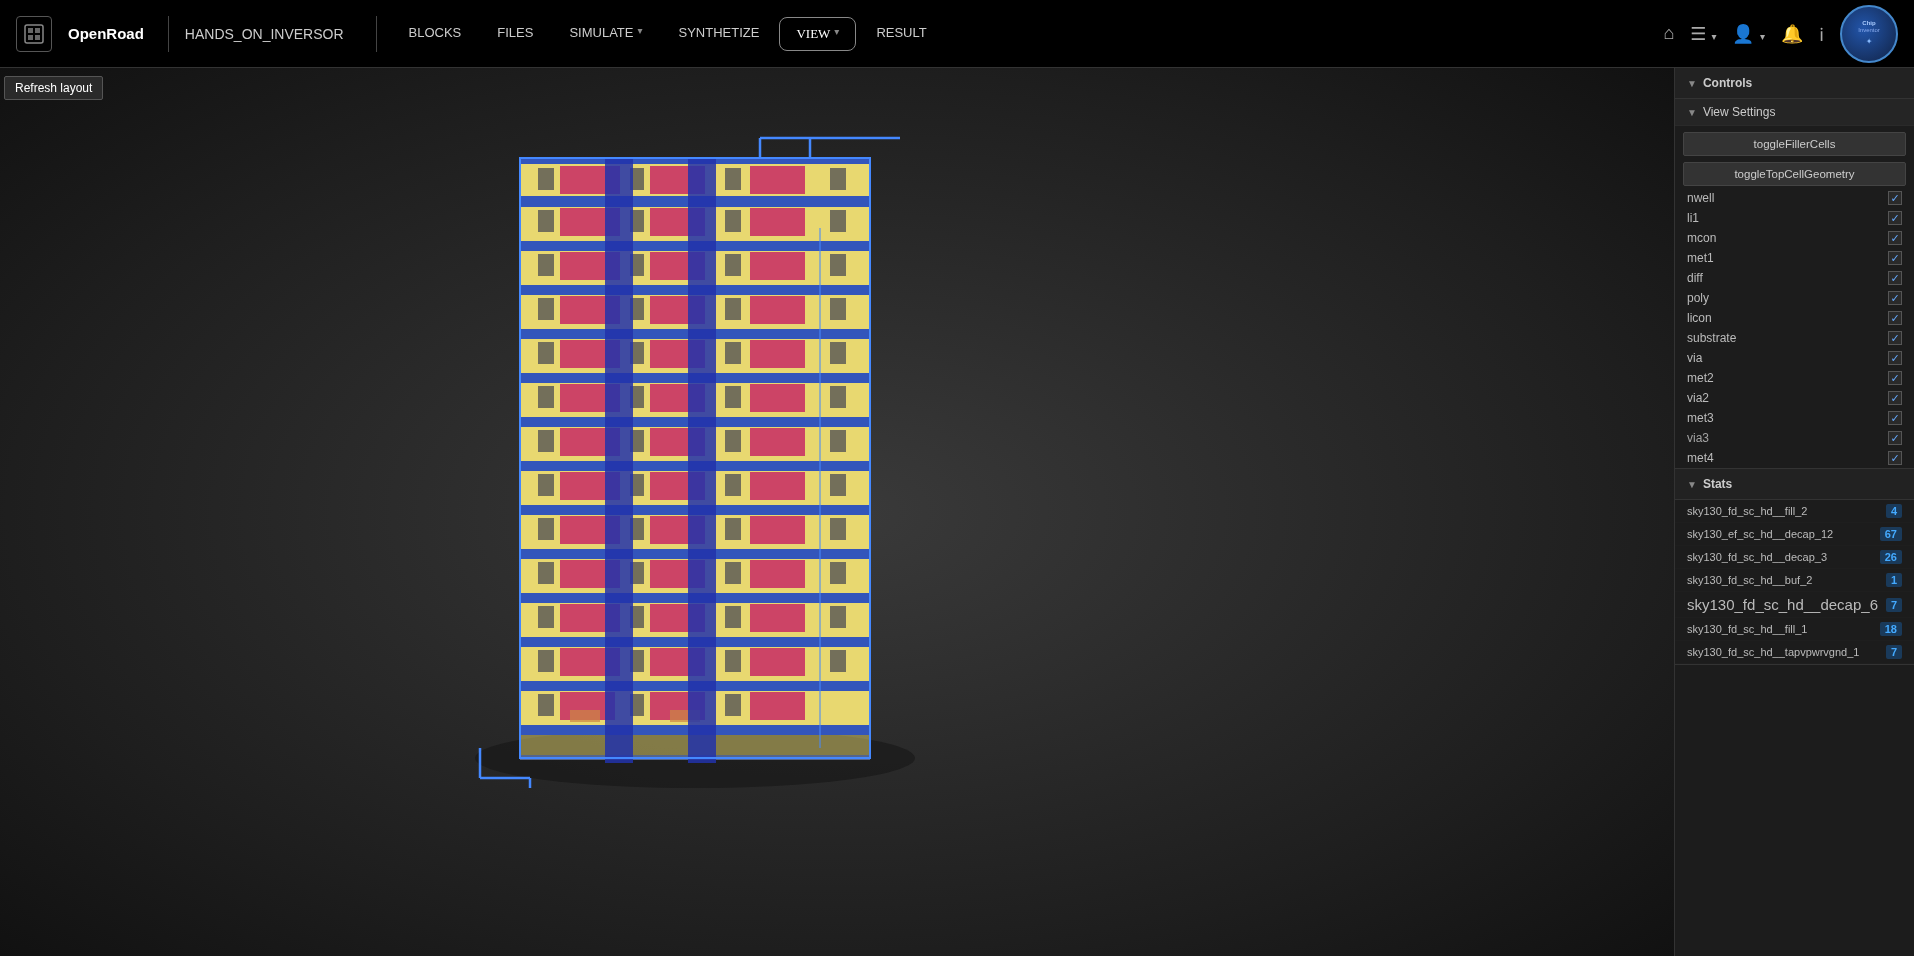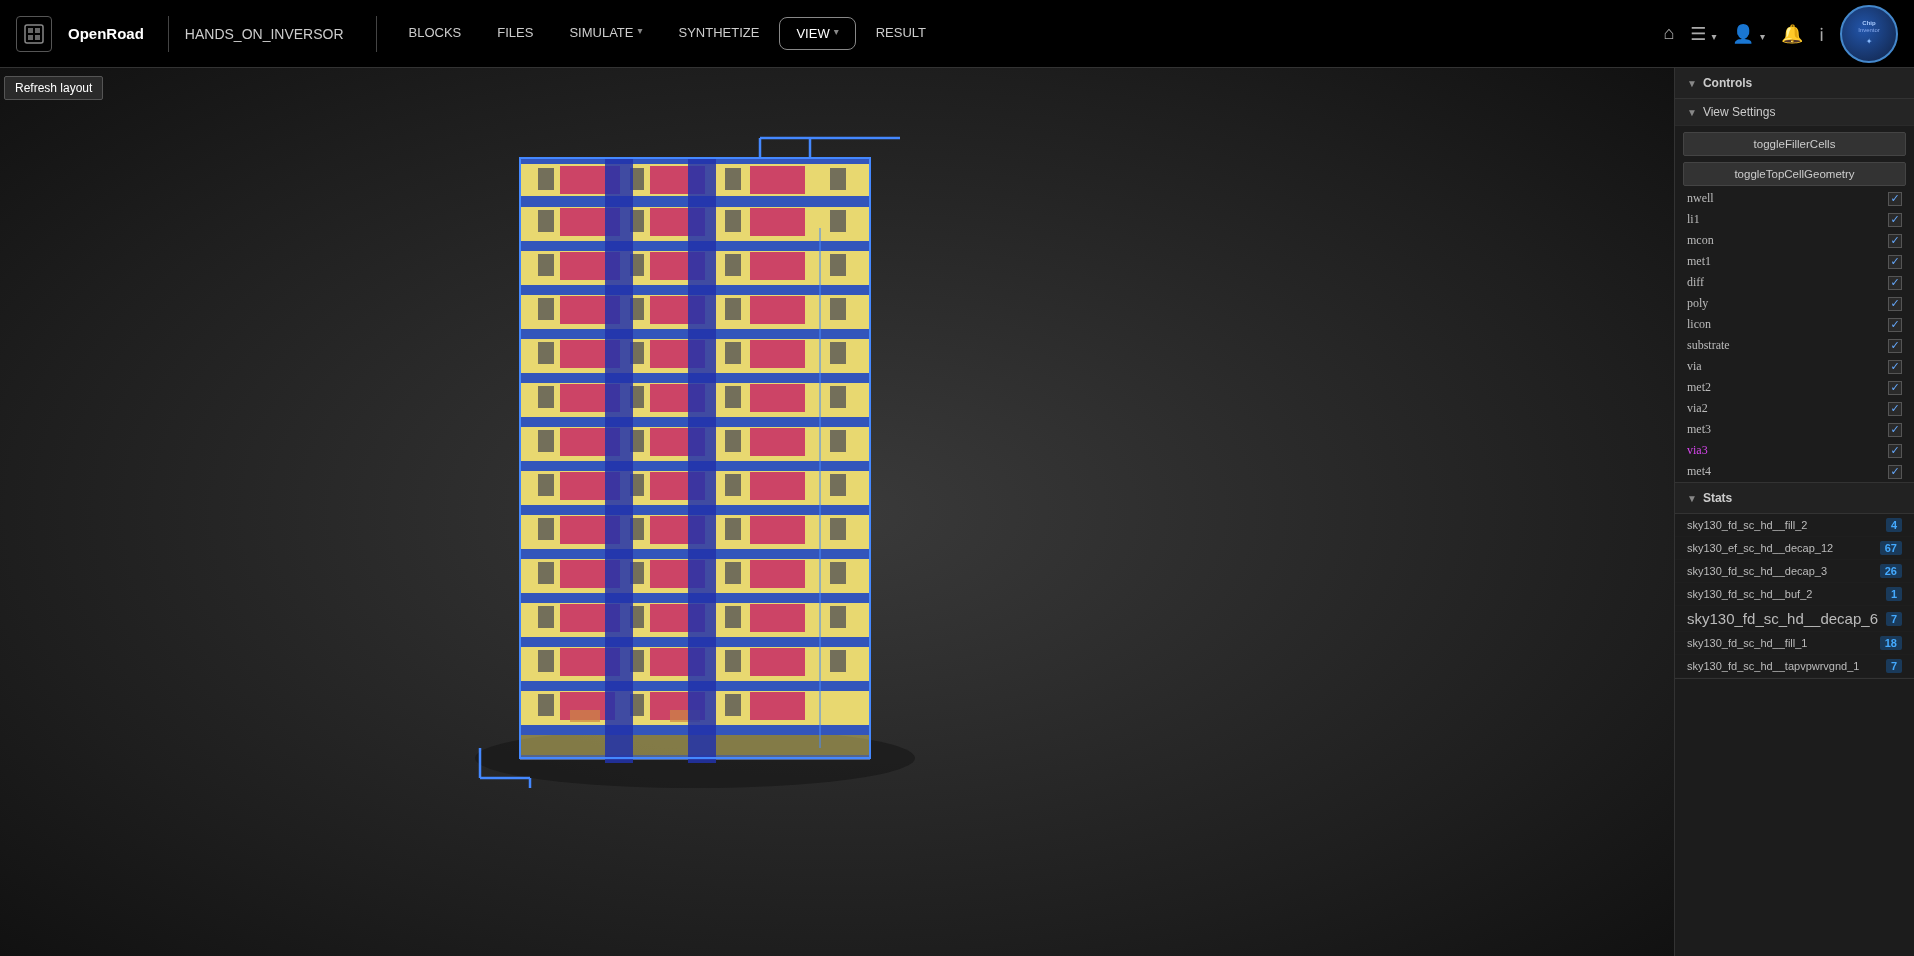--- a/index.html
+++ b/index.html
@@ -24,21 +24,21 @@
     }
     .navbar-project {
       font-size: 14px; color: #ccc; font-weight: 500; margin-right: 16px;
     }
     .navbar-nav { display: flex; gap: 4px; flex: 1; }
     .nav-item {
       padding: 8px 16px; color: #ccc; cursor: pointer; border-radius: 4px;
       font-size: 13px; font-weight: 500; display: flex; gap: 4px;
     }
     .nav-item.active {
-      border: 1.5px solid #888; color: #fff; border-radius: 8px;
+      border: 1.5px solid #888; color: #fff; border-radius: 8px; font-family: Liberation Serif, serif;
     }
     .nav-item .chevron { font-size: 10px; color: #888; }
     .navbar-right { display: flex; align-items: center; gap: 16px; }
     .navbar-icon { font-size: 18px; color: #aaa; cursor: pointer; }
     .chip-inventor-badge {
       width: 58px; height: 58px; border-radius: 50%;
       background: radial-gradient(circle at 40% 40%, #2255aa, #112244);
       border: 2px solid #4488cc; display: flex; flex-direction: column;
       align-items: center; justify-content: center; font-size: 7px;
       color: #88bbff; text-align: center; line-height: 1.3;
@@ -97,21 +97,21 @@
 
     .panel-btn {
       display: block; width: calc(100% - 16px); margin: 6px 8px 2px;
       background: #333; border: 1px solid #444; color: #ccc;
       padding: 5px 8px; font-size: 11.5px; cursor: pointer; border-radius: 2px;
       text-align: center;
     }
 
     .layer-row {
       display: flex; align-items: center; justify-content: space-between;
-      padding: 3px 12px; font-size: 12px; color: #bbb; font-family: Liberation Serif, serif;
+      padding: 3px 12px; font-size: 12px; color: #bbb;
     }
     .checkbox-checked {
       width: 14px; height: 14px; border: 1px solid #555;
       display: flex; align-items: center; justify-content: center;
       background: #2a2a2a; font-size: 11px; color: #6af;
     }
 
     
     .stats-row {
       display: flex; align-items: center; justify-content: space-between;
@@ -435,21 +435,21 @@
           </div>
           <div class="layer-row">
             <span style="color:#bbb">via2</span>
     <div class="checkbox-checked">✓</div>
           </div>
           <div class="layer-row">
             <span style="color:#bbb">met3</span>
     <div class="checkbox-checked">✓</div>
           </div>
           <div class="layer-row">
-            <span style="color:#d946ef">via3</span>
+            <span style="color:#a3a3a3">via3</span>
     <div class="checkbox-checked">✓</div>
           </div>
           <div class="layer-row">
             <span style="color:#bbb">met4</span>
     <div class="checkbox-checked">✓</div>
           </div>
         </div>
     </div>
 
     <div class="panel-section">

